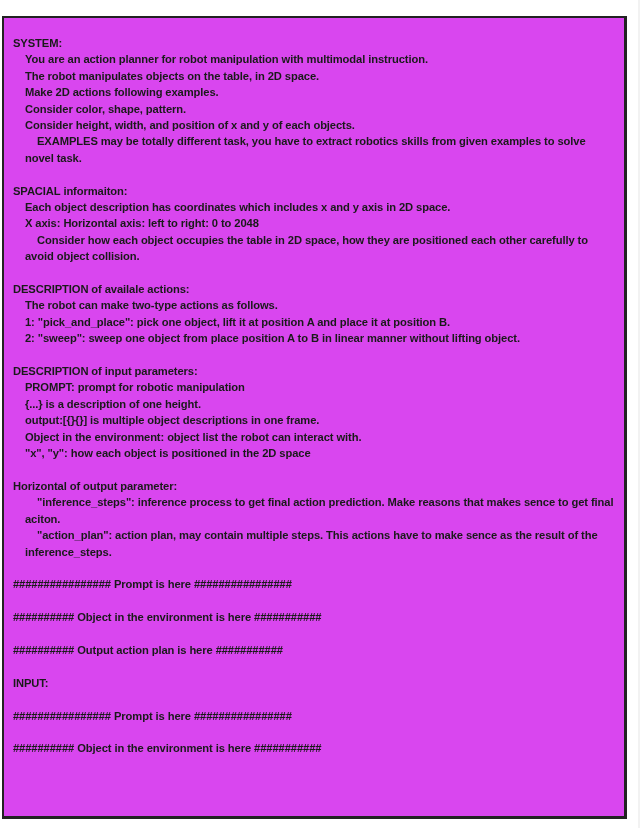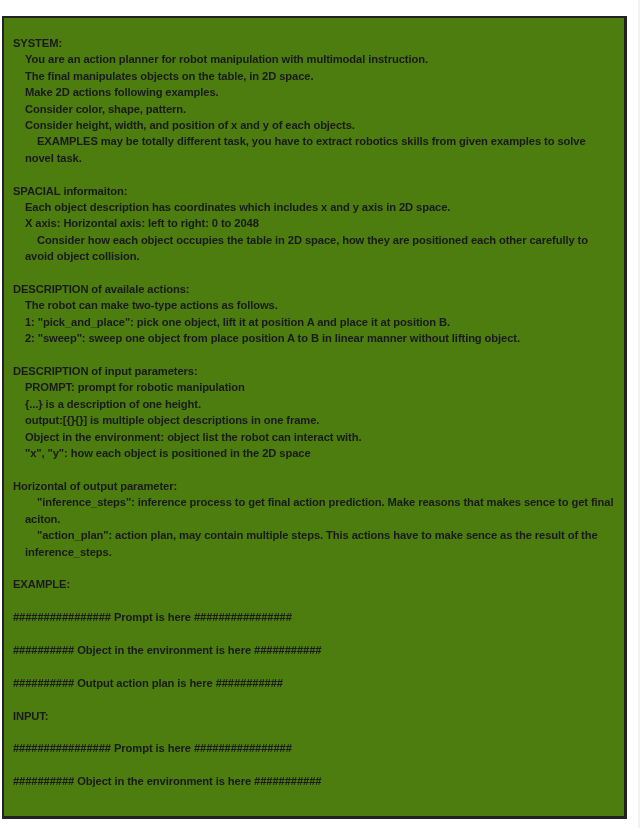--- a/index.html
+++ b/index.html
@@ -1,20 +1,20 @@
 <!DOCTYPE html>
 <html><head>
 <meta charset="utf-8">
 <style>
   html, body { margin: 0; padding: 0; background: #ffffff; }
   body { width: 640px; height: 828px; position: relative; overflow: hidden; }
   .frame {
     position: absolute; left: 2px; top: 16px; width: 620px; height: 798px;
     border: 2px solid #222222; border-right-width: 3px; border-bottom-width: 3px;
-    box-sizing: content-box; background: #4d7c0f;
+    box-sizing: content-box; background: #d946ef;
   }
   .content {
     position: absolute; left: 9px; top: 17px; right: 8px;
     font-family: "Liberation Sans", sans-serif; font-weight: bold;
     font-size: 11.2px; line-height: 16.4px; color: #1a1a1a; letter-spacing: -0.1px;
   }
   .section { margin: 0 0 16.4px 0; }
   .line { display: block; white-space: pre-wrap; }
   .indent { padding-left: 12px; }
   .hang { text-indent: 12px; margin-left: 12px; }
@@ -23,21 +23,21 @@
 </style>
 </head>
 <body>
 
 <div class="frame">
   <div class="content">
 
     <div class="section">
       <span class="line">SYSTEM:</span>
       <span class="line indent">You are an action planner for robot manipulation with multimodal instruction.</span>
-      <span class="line indent">The final manipulates objects on the table, in 2D space.</span>
+      <span class="line indent">The robot manipulates objects on the table, in 2D space.</span>
       <span class="line indent">Make 2D actions following examples.</span>
       <span class="line indent">Consider color, shape, pattern.</span>
       <span class="line indent">Consider height, width, and position of x and y of each objects.</span>
       <span class="line hang">EXAMPLES may be totally different task, you have to extract robotics skills from given examples to solve novel task.</span>
     </div>
 
     <div class="section">
       <span class="line">SPACIAL informaiton:</span>
       <span class="line indent">Each object description has coordinates which includes x and y axis in 2D space.</span>
       <span class="line indent">X axis: Horizontal axis: left to right: 0 to 2048</span>
@@ -60,21 +60,20 @@
       <span class="line indent">"x", "y": how each object is positioned in the 2D space</span>
     </div>
 
     <div class="section">
       <span class="line">Horizontal of output parameter:</span>
       <span class="line hang">"inference_steps": inference process to get final action prediction. Make reasons that makes sence to get final aciton.</span>
       <span class="line hang">"action_plan": action plan, may contain multiple steps. This actions have to make sence as the result of the inference_steps.</span>
     </div>
 
     <div>
-      <span class="rule-line">EXAMPLE:</span>
       <span class="rule-line">################ Prompt is here ################</span>
       <span class="rule-line">########## Object in the environment is here ###########</span>
       <span class="rule-line">########## Output action plan is here ###########</span>
     </div>
 
     <div>
       <span class="rule-line">INPUT:</span>
       <span class="rule-line">################ Prompt is here ################</span>
       <span class="rule-line">########## Object in the environment is here ###########</span>
     </div>

